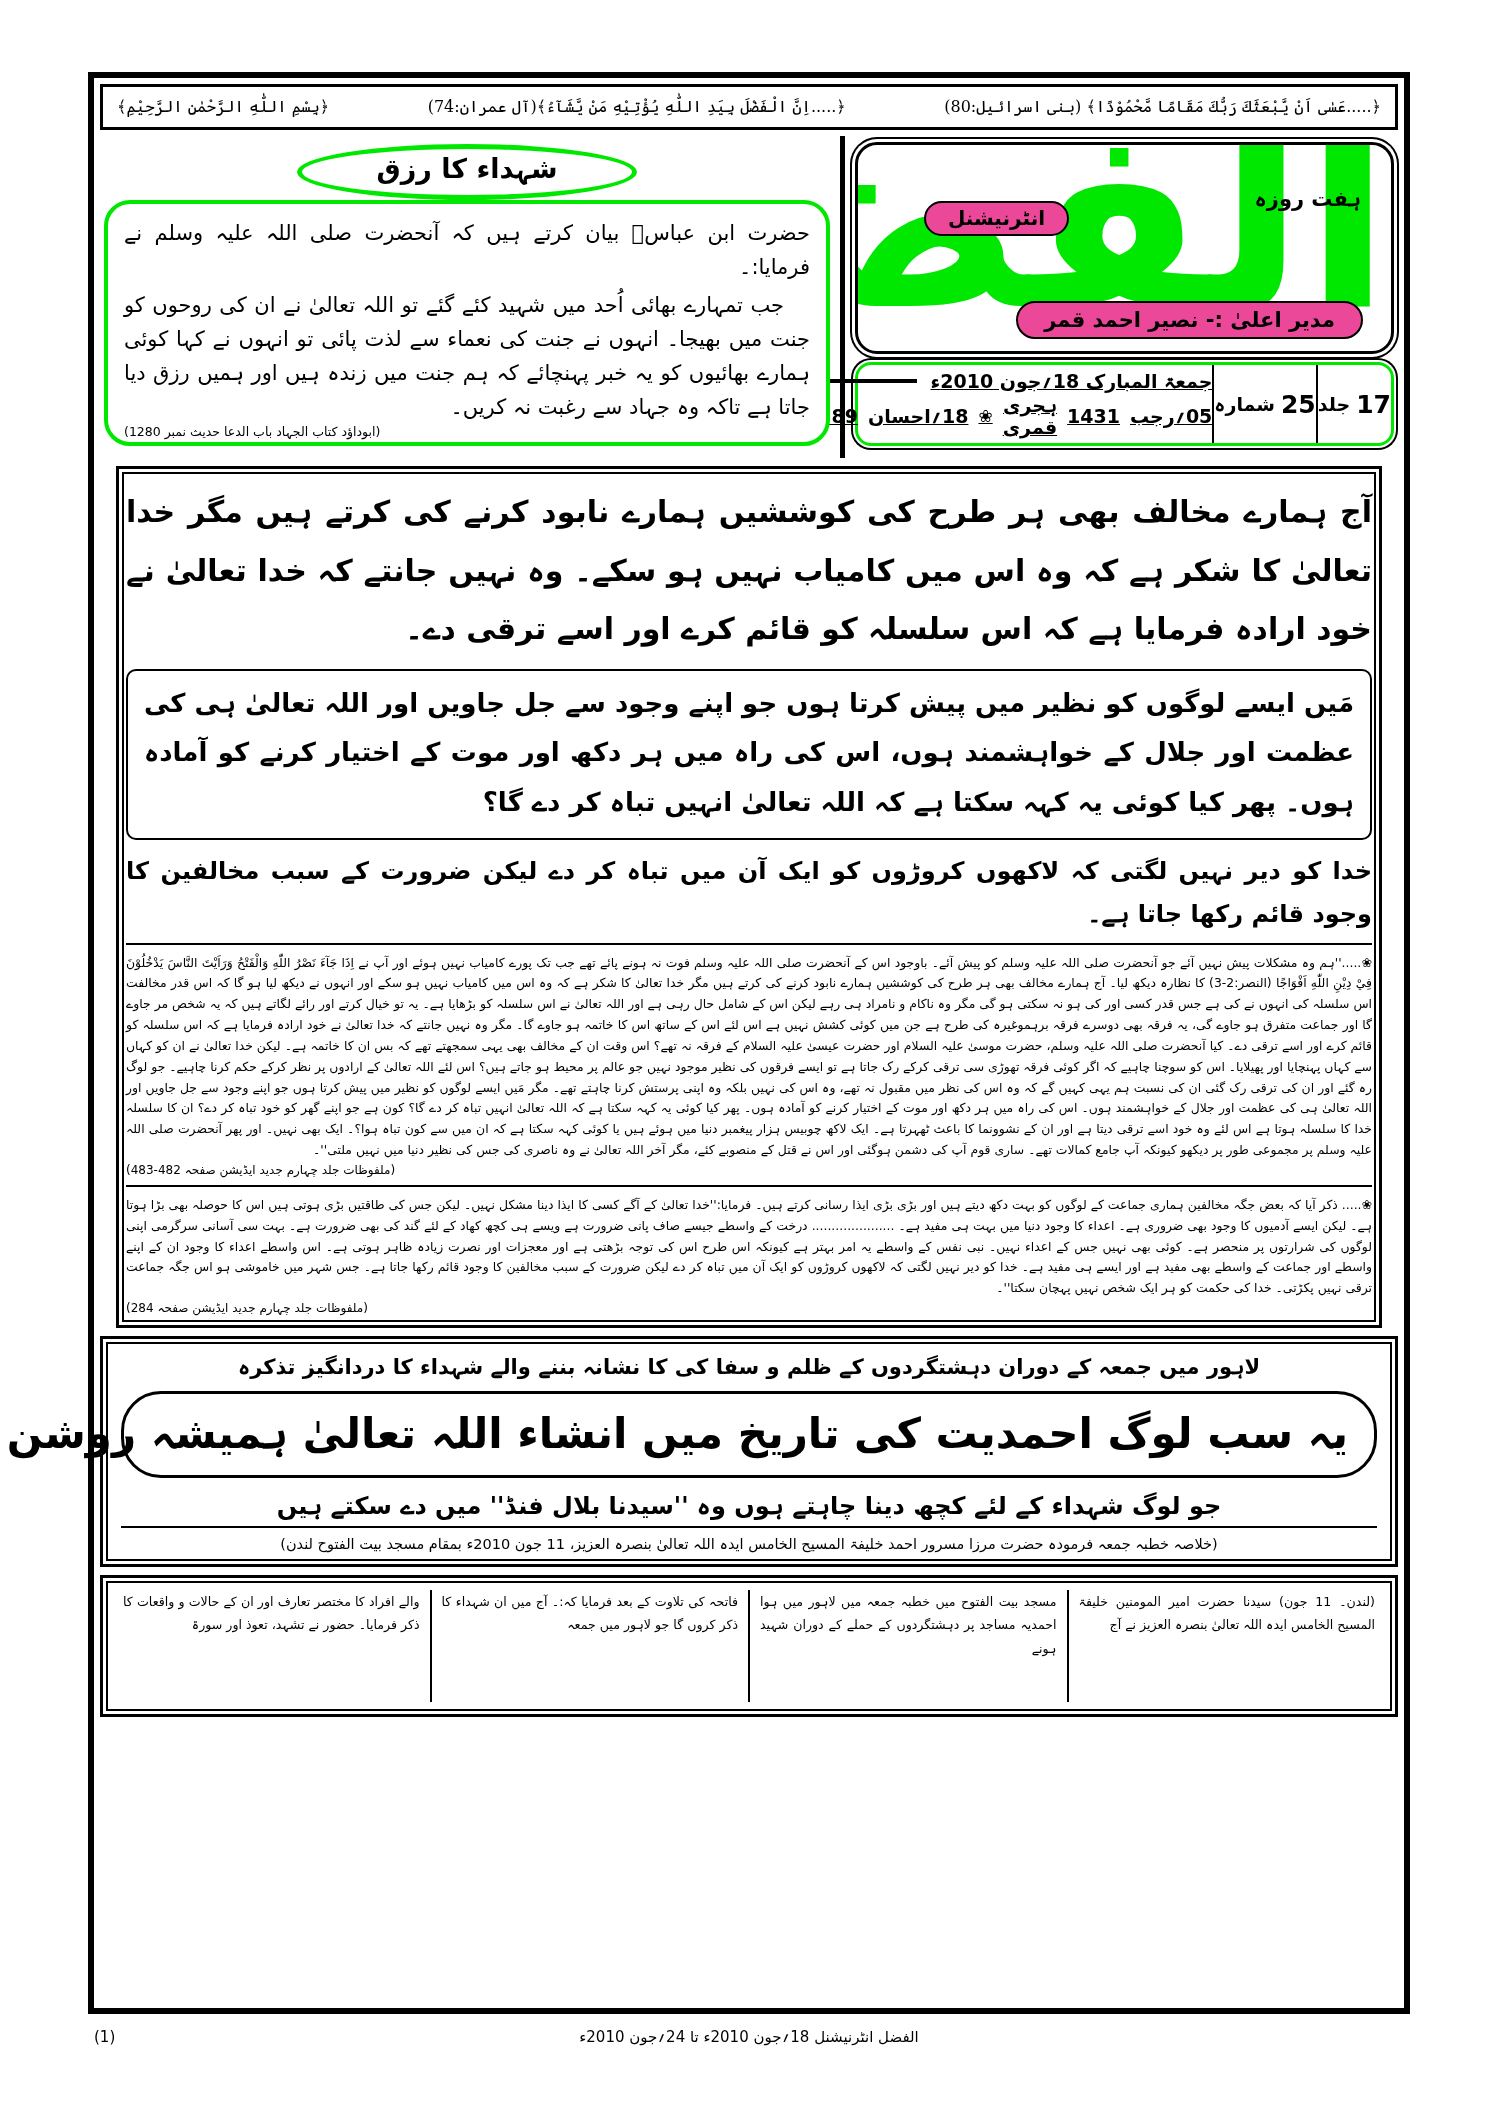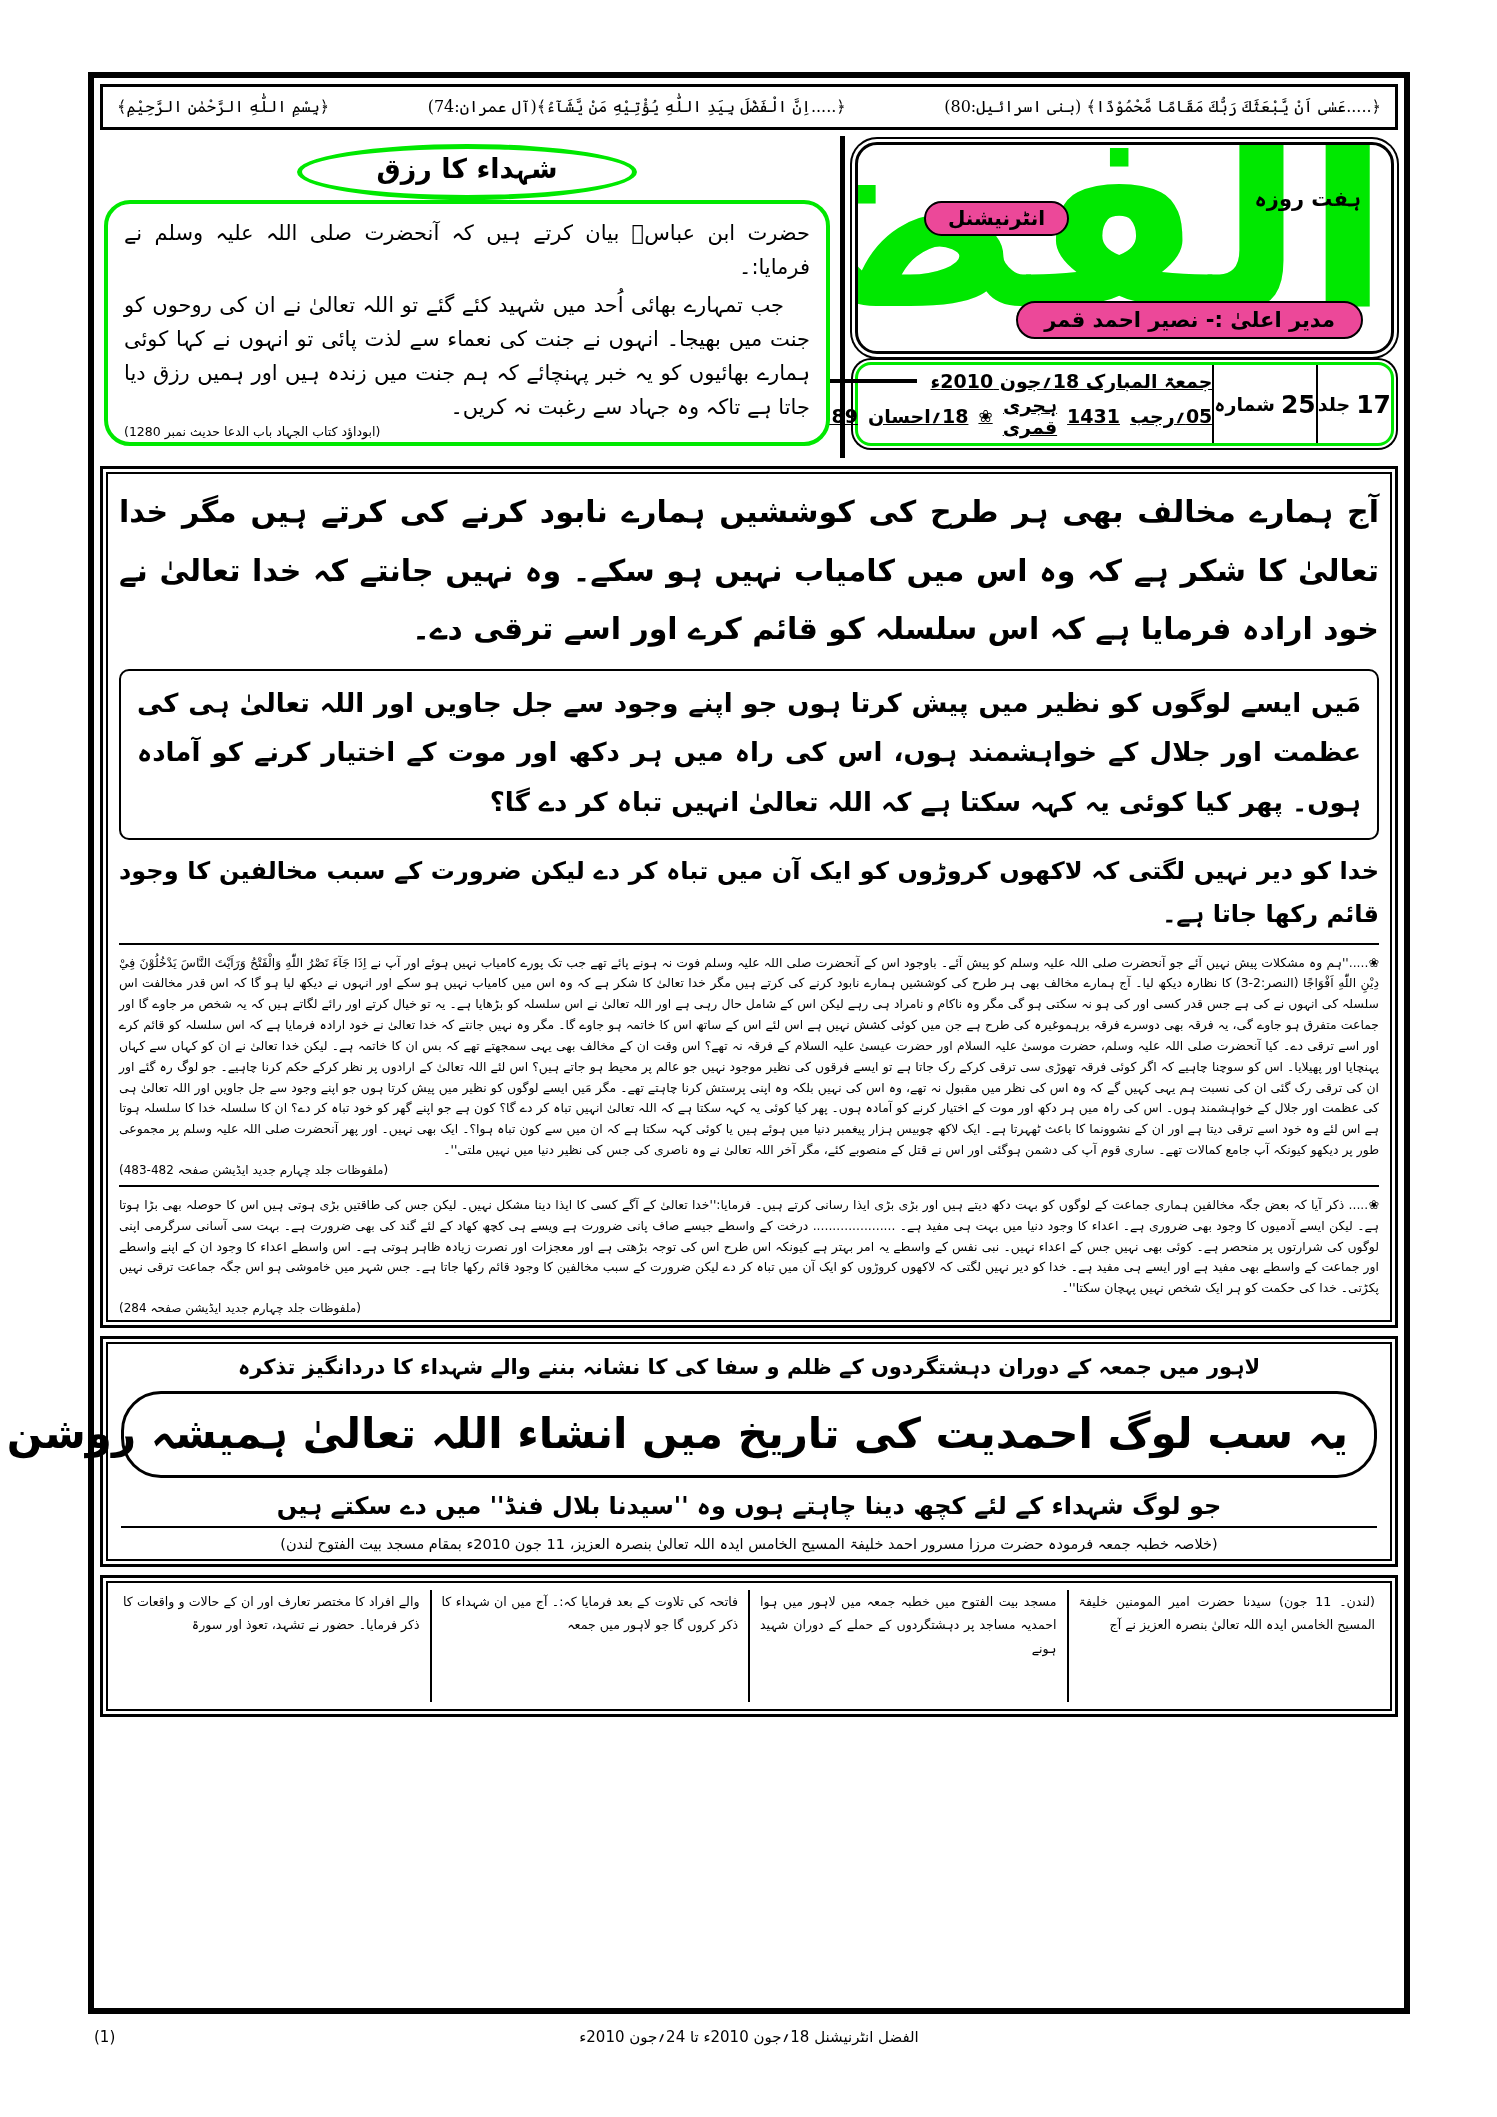--- a/index.html
+++ b/index.html
@@ -186,24 +186,24 @@
   .hadith-body { text-indent: 26px; }
   .hadith-ref {
     margin-top: auto;
     font-size: 12.5px;
     text-align: left;
     font-family: "DejaVu Sans", "Liberation Sans", sans-serif;
   }
 
   
   .article-block {
-    margin: 8px 6px 0;
+    margin: 8px 22px 0;
     border: 3px solid #000;
     box-shadow: inset 0 0 0 3px #fff, inset 0 0 0 5px #000;
-    padding: 14px 16px 10px;
+    padding: 14px 7px 10px;
   }
   .lead-1 {
     font-size: 30px;
     line-height: 1.95;
     text-align: justify;
     font-family: "DejaVu Sans", "Liberation Sans", sans-serif;
     font-weight: 700;
     margin-bottom: 10px;
   }
   .lead-quote {

